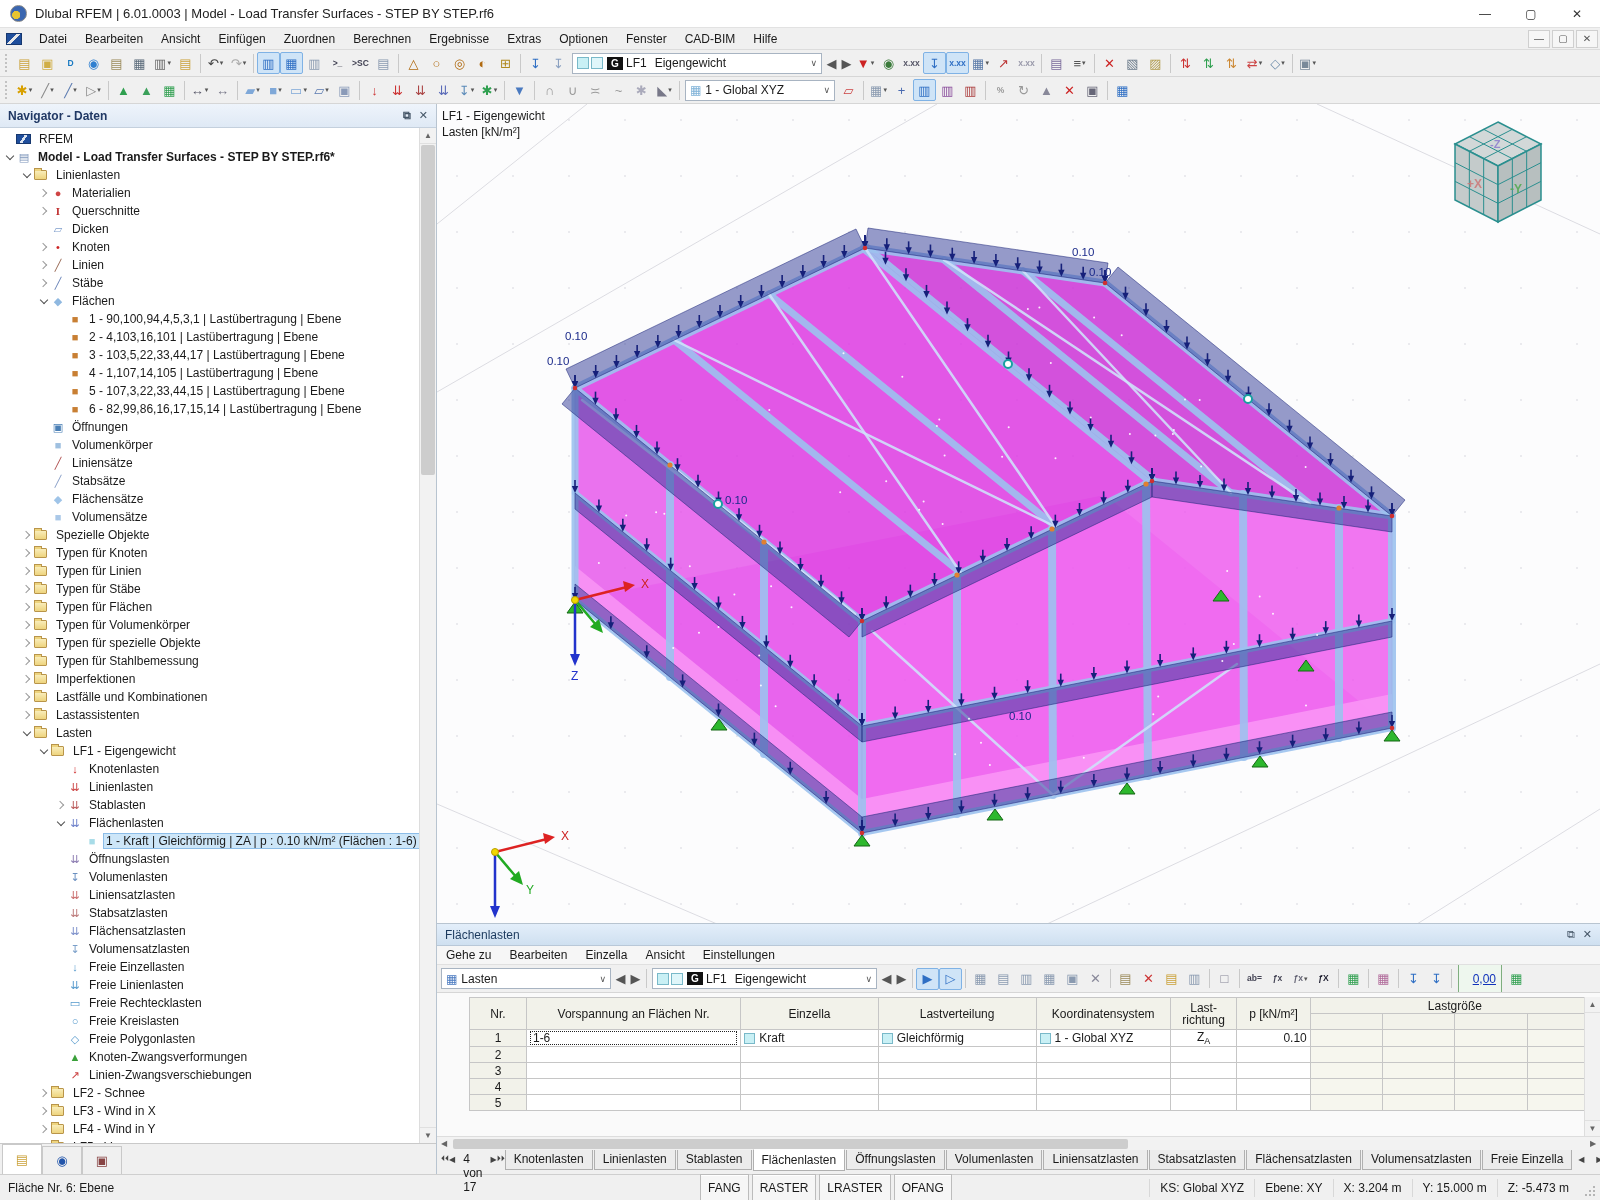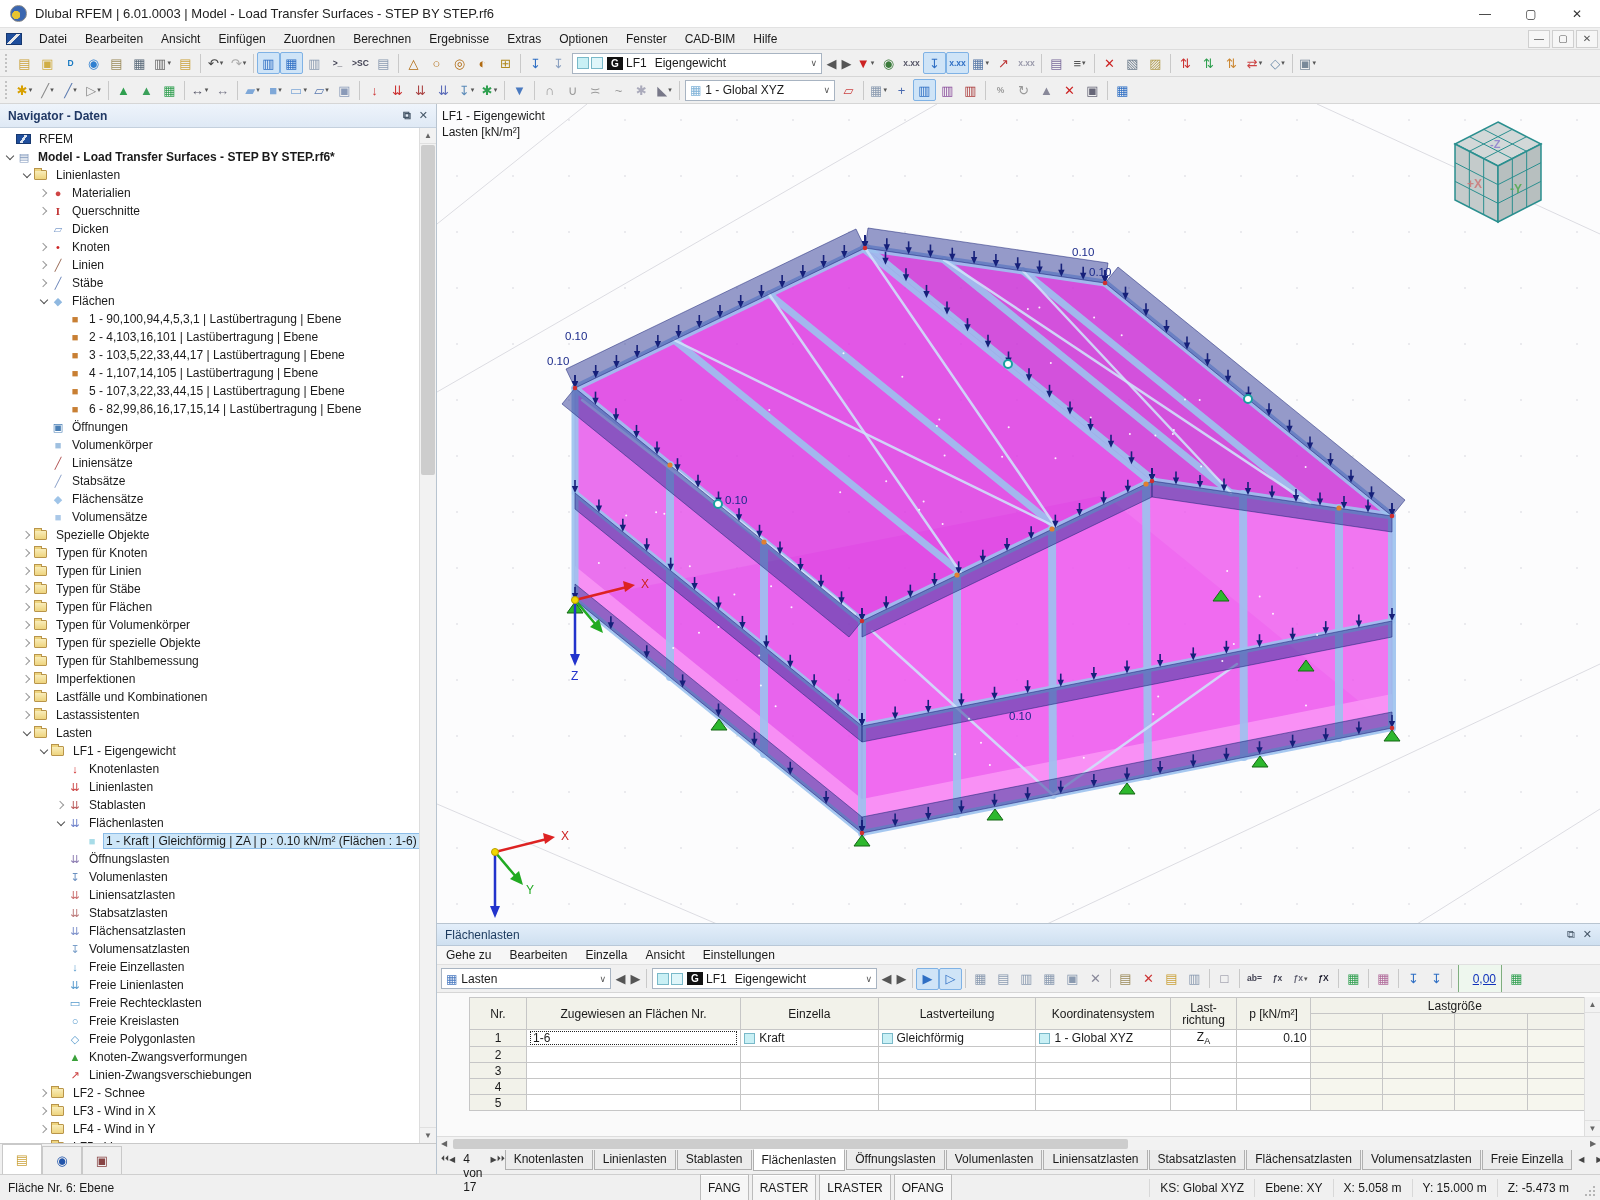--- a/index.html
+++ b/index.html
@@ -1770,21 +1770,21 @@
               <col style="width: 67px;">
               <col style="width: 74px;">
               <col style="width: 74px;">
               <col style="width: 74px;">
               <col style="width: 74px;">
               <col style="width: 74px;">
             </colgroup>
             <thead>
               <tr>
                 <th rowspan="2">Nr.</th>
-                <th rowspan="2">Zugewiesen an Flächen Nr.</th>
+                <th rowspan="2">Vorspannung an Flächen Nr.</th>
                 <th rowspan="2">Einzella</th>
                 <th rowspan="2">Lastverteilung</th>
                 <th rowspan="2">Koordinatensystem</th>
                 <th rowspan="2" class="wrap">Last-richtung</th>
                 <th rowspan="2">p [kN/m²]</th>
                 <th colspan="4">Lastgröße</th>
               </tr>
               <tr>
                 <th></th>
                 <th></th>
@@ -1904,18 +1904,18 @@
   <div id="status-toggles" style="display:flex;">
       <div class="sb-toggle">FANG</div>
       <div class="sb-toggle">RASTER</div>
       <div class="sb-toggle">LRASTER</div>
       <div class="sb-toggle">OFANG</div>
     </div>
   <div style="flex:1;"></div>
   <div id="status-fields" style="display:flex;">
       <div class="sb-field">KS: Global XYZ</div>
       <div class="sb-field">Ebene: XY</div>
-      <div class="sb-field">X: 5.058 m</div>
+      <div class="sb-field">X: 3.204 m</div>
       <div class="sb-field">Y: 15.000 m</div>
       <div class="sb-field">Z: -5.473 m</div>
     </div>
   <div class="grip"></div>
 </div>
 
 </body></html>

